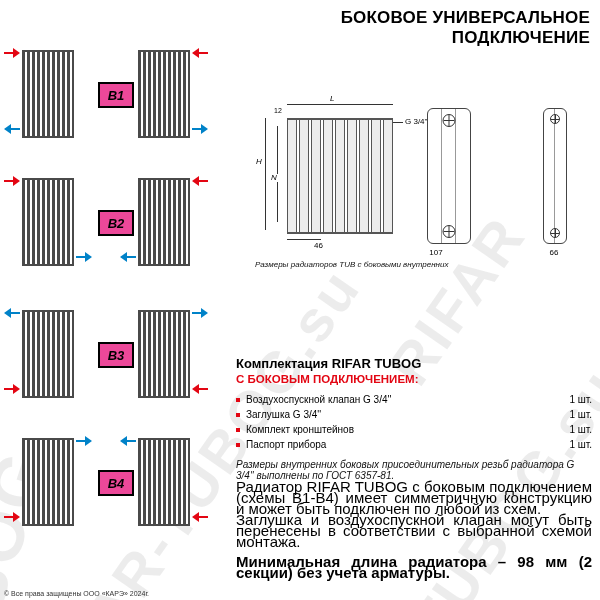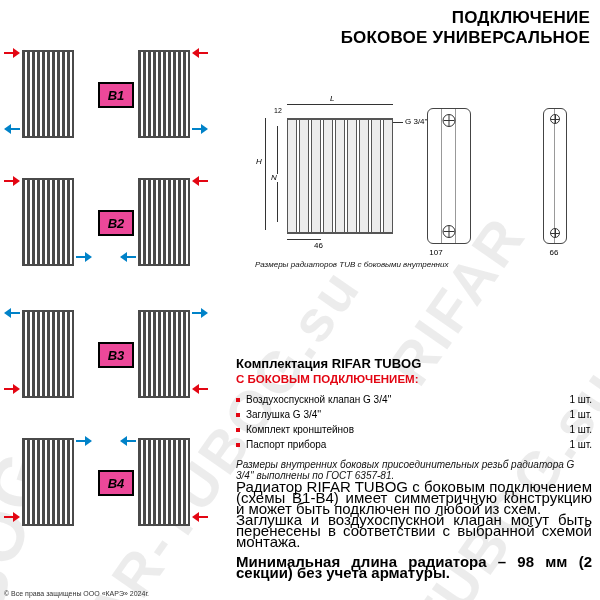--- a/index.html
+++ b/index.html
@@ -83,22 +83,22 @@
 <body>
 
 <div class="page">
 
   <span class="wm wm1">TUBOG</span>
   <span class="wm wm2">RIFAR-TUBOG.su</span>
   <span class="wm wm3">RIFAR</span>
   <span class="wm wm4">RIFAR-TUBOG.su</span>
 
   <div class="title">
+    <div>БОКОВОЕ УНИВЕРСАЛЬНОЕ</div>
     <div>ПОДКЛЮЧЕНИЕ</div>
-    <div>БОКОВОЕ УНИВЕРСАЛЬНОЕ</div>
   </div>
 
   <div class="scheme-row row-b1">
     <div class="radiator rad-left"></div>
     <div class="scheme-box">
       <span>B1</span>
     </div>
     <div class="radiator rad-right"></div>
     <span class="arrow right red" style="left:0;top:4px"></span>
     <span class="arrow left blue" style="left:0;top:80px"></span>

